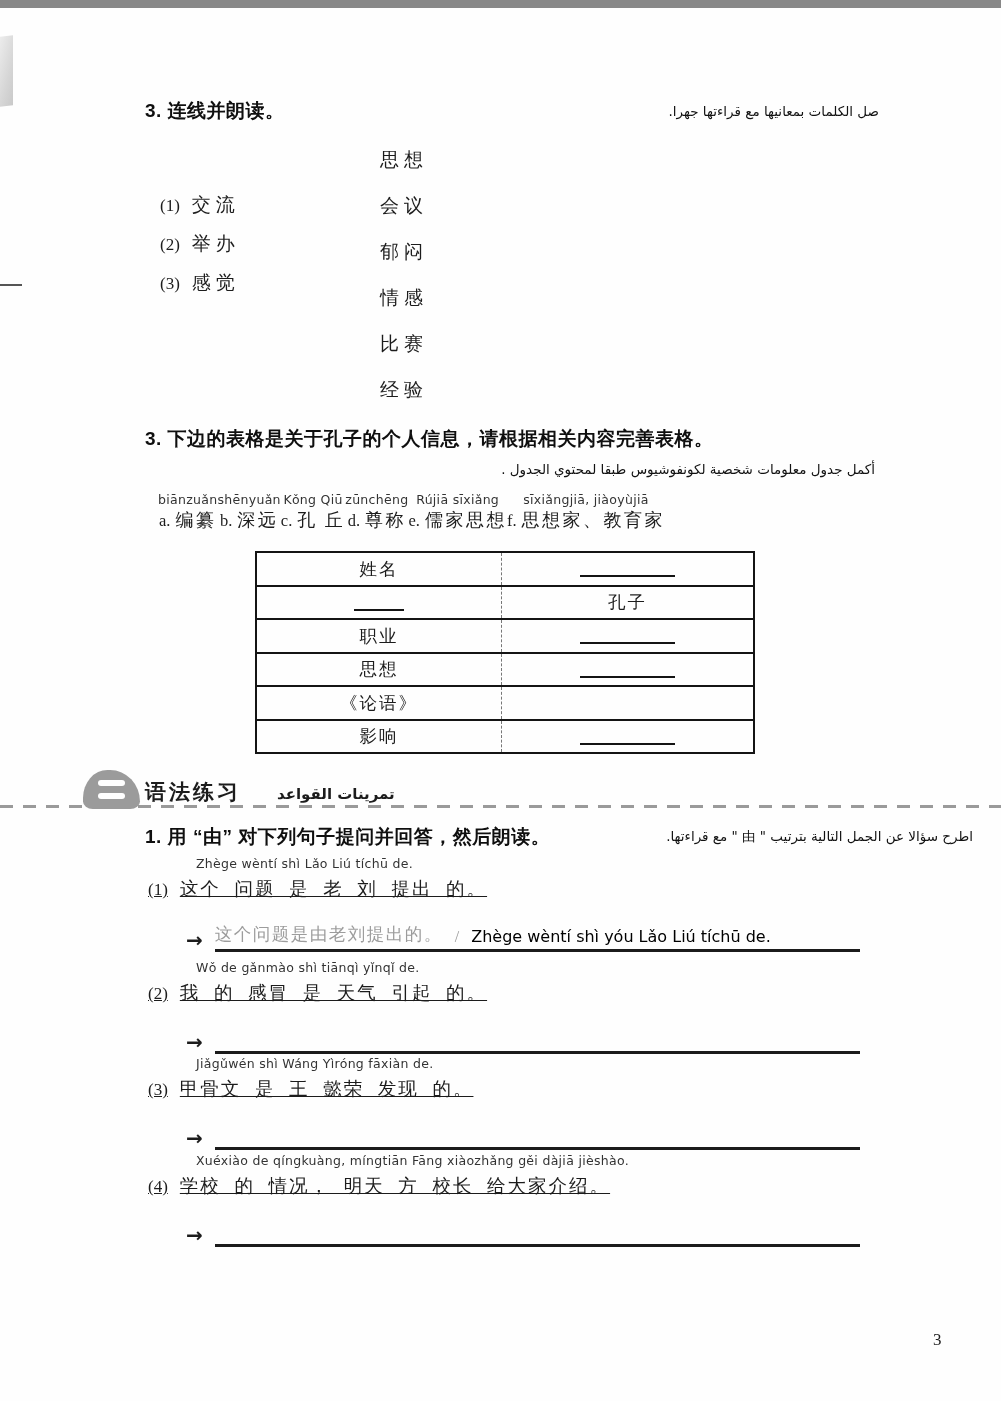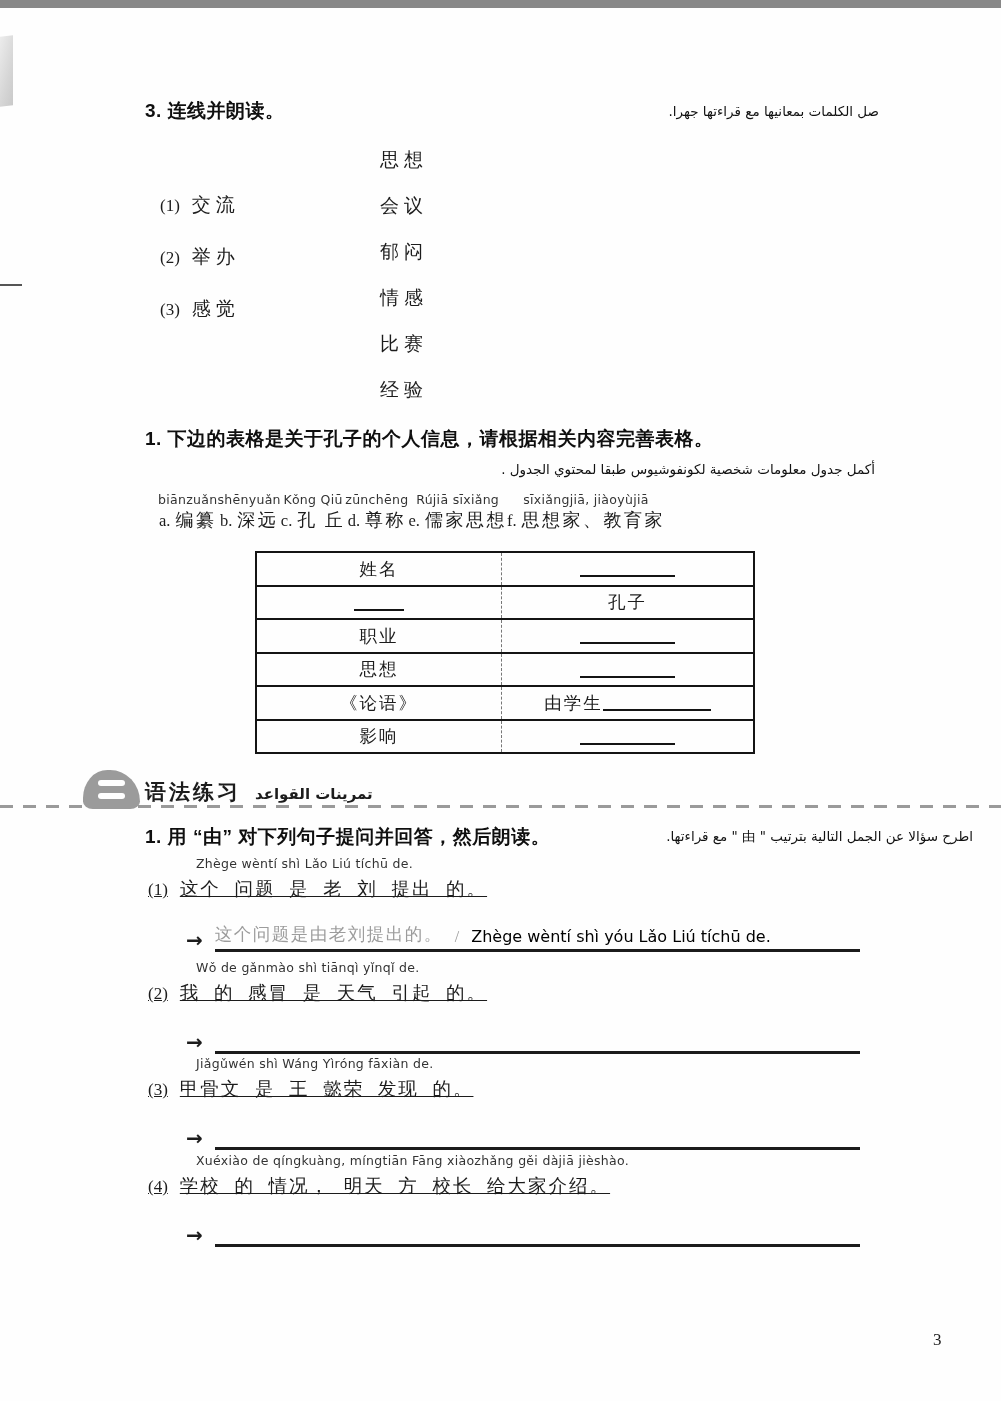--- a/index.html
+++ b/index.html
@@ -25,21 +25,21 @@
   .corner-tab {
     left:0; top:28px; width:13px; height:70px;
     background:linear-gradient(105deg,#ececec 0%,#d6d6d6 60%,#c9c9c9 100%);
     transform:skewY(-6deg);
   }
   .left-tick { left:0; top:276px; width:22px; height:2px; background:#555; }
 
   
   .match-col { display:flex; flex-direction:column; }
   .match-right { left:380px; top:139px; gap:19px; }
-  .match-left  { left:160px; top:184px; gap:25px; }
+  .match-left  { left:160px; top:184px; gap:12px; }
   .match-item { font-size:19px; height:27px; letter-spacing:5px; }
   .match-num { font-size:17px; letter-spacing:0; margin-right:12px; }
 
   
   .options-row { left:158px; top:484px; display:flex; align-items:flex-end; }
   .option { display:flex; flex-direction:column; align-items:center; }
   .option .pinyin { margin-bottom:1px; }
   .option-main { font-size:18px; white-space:nowrap; }
   .option-label { font-size:16.5px; margin-right:5px; letter-spacing:0; }
   .option-text { letter-spacing:2.5px; }
@@ -63,21 +63,21 @@
   .dashline {
     left:0; top:797px; width:1001px; height:3px;
     background:repeating-linear-gradient(90deg,#9a9a9a 0 13px, transparent 13px 23px);
   }
   .gicon {
     left:83px; top:762px; width:57px; height:39px; background:#9b9b9b;
     border-radius:45% 55% 18% 18% / 75% 85% 20% 20%;
   }
   .gicon .bar { position:absolute; left:15px; width:27px; height:6px; background:#fefefe; border-radius:3px; }
   .gicon .bar.b1 { top:10px; } .gicon .bar.b2 { top:23px; }
-  .gtitle { left:145px; top:770px; display:flex; align-items:baseline; gap:14px; }
+  .gtitle { left:145px; top:770px; display:flex; align-items:baseline; gap:36px; }
   .gtitle .zh { font-family:"Liberation Sans",sans-serif; font-weight:700; font-size:21px; letter-spacing:3px; }
   .gtitle .ar { font-family:"DejaVu Sans",sans-serif; font-weight:700; font-size:15px; direction:rtl; }
 
   
   .sentence { position:absolute; left:148px; width:730px; }
   .s-py { margin-left:48px; }
   .hz-row { margin-top:5px; font-size:18.5px;text-decoration:underline; }
   .s-num { font-size:17px; margin-right:12px; }
   .s-hz { letter-spacing:2px; word-spacing:7px; }
   .ans-row { margin-top:21px; margin-left:38px; display:flex; align-items:flex-end; gap:12px; }
@@ -111,21 +111,21 @@
     <div class="match-item">比赛</div>
     <div class="match-item">经验</div>
   </div>
 
   <div class="abs match-col match-left">
     <div class="match-item"><span class="match-num">(1)</span><span>交流</span></div>
     <div class="match-item"><span class="match-num">(2)</span><span>举办</span></div>
     <div class="match-item"><span class="match-num">(3)</span><span>感觉</span></div>
   </div>
 
-  <div class="abs heading" style="left:145px; top:418px;">1. 下边的表格是关于孔子的个人信息，请根据相关内容完善表格。</div>
+  <div class="abs heading" style="left:145px; top:418px;">3. 下边的表格是关于孔子的个人信息，请根据相关内容完善表格。</div>
   <div class="abs arabic" style="right:126px; top:453px;">أكمل جدول معلومات شخصية لكونفوشيوس طبقا لمحتوي الجدول .</div>
 
   <div class="abs options-row">
     <div class="option">
       <div class="pinyin">biānzuǎn</div>
       <div class="option-main"><span class="option-label">a.</span><span class="option-text">编纂</span></div>
     </div>
     <div class="option">
       <div class="pinyin">shēnyuǎn</div>
       <div class="option-main"><span class="option-label">b.</span><span class="option-text">深远</span></div>
@@ -177,24 +177,20 @@
       <div class="tcell tleft">
           <span class="tword">思想</span>
         </div>
       <div class="tcell tright">
           <span class="blank w95"></span>
         </div>
     </div>
     <div class="trow">
       <div class="tcell tleft">
           <span class="tword">《论语》</span>
-        </div>
-      <div class="tcell tright">
-          <span class="tword">由学生</span>
-          <span class="blank w105"></span>
         </div>
     </div>
     <div class="trow">
       <div class="tcell tleft">
           <span class="tword">影响</span>
         </div>
       <div class="tcell tright">
           <span class="blank w95"></span>
         </div>
     </div>

